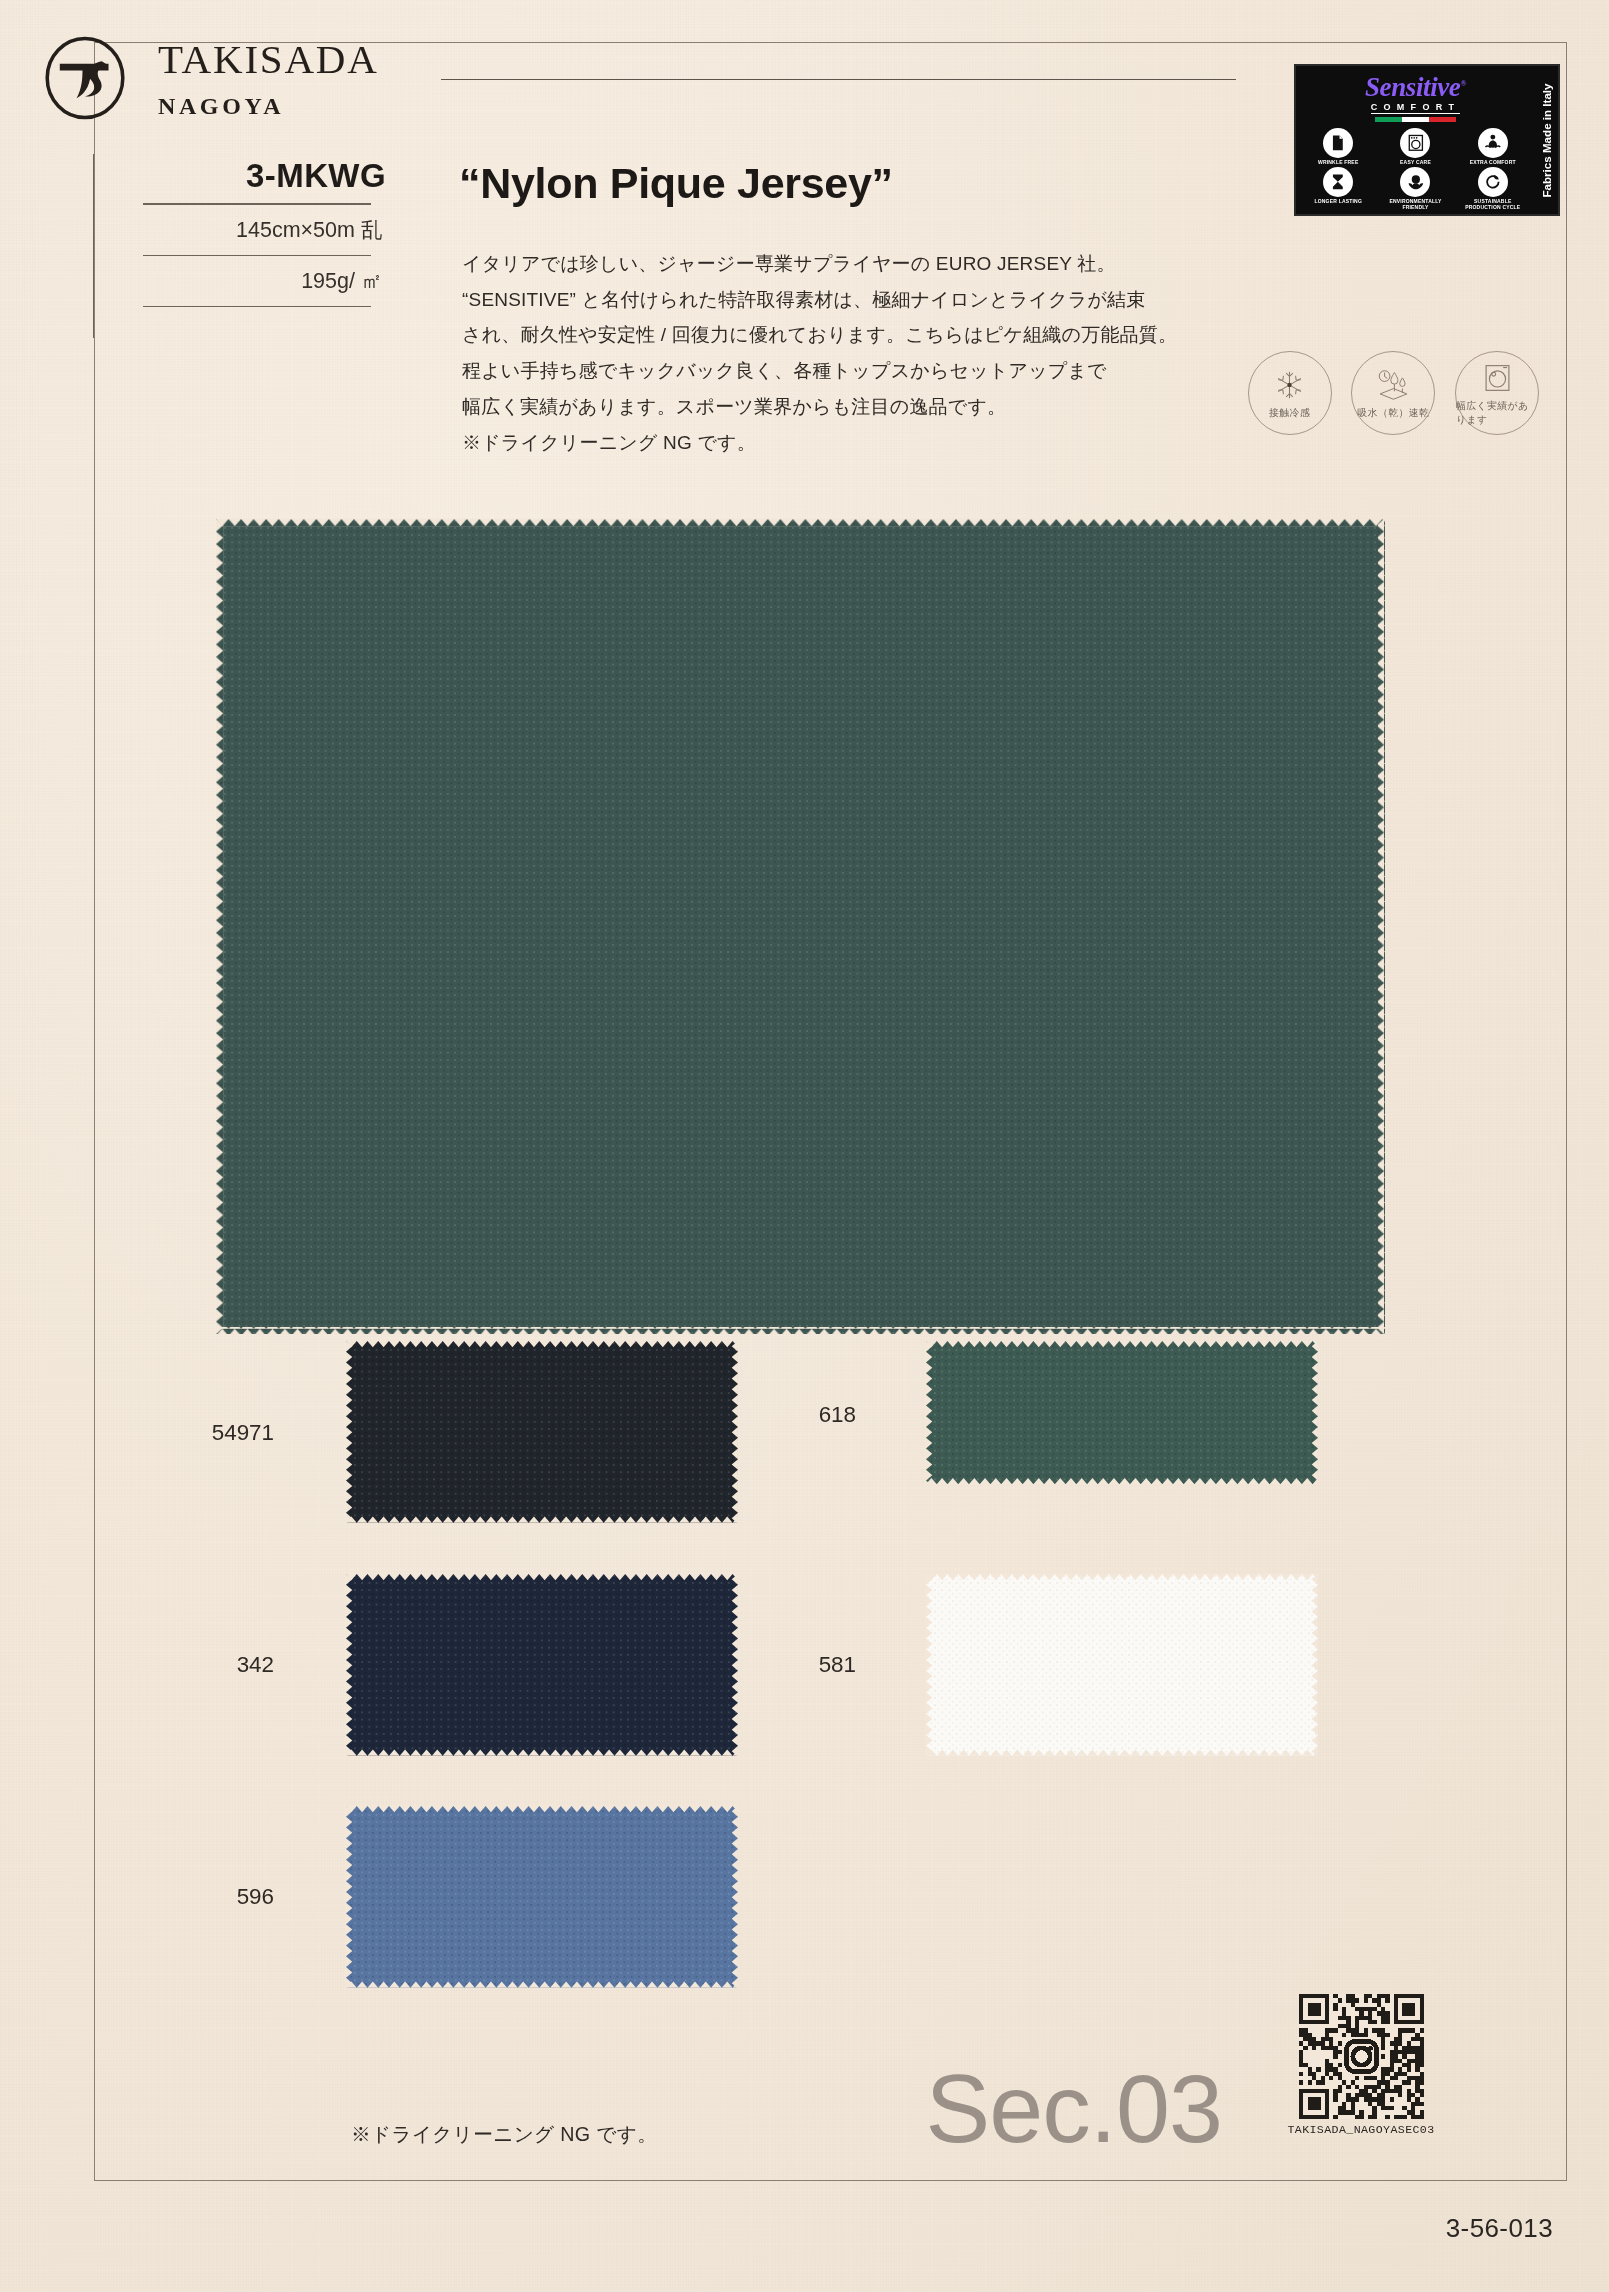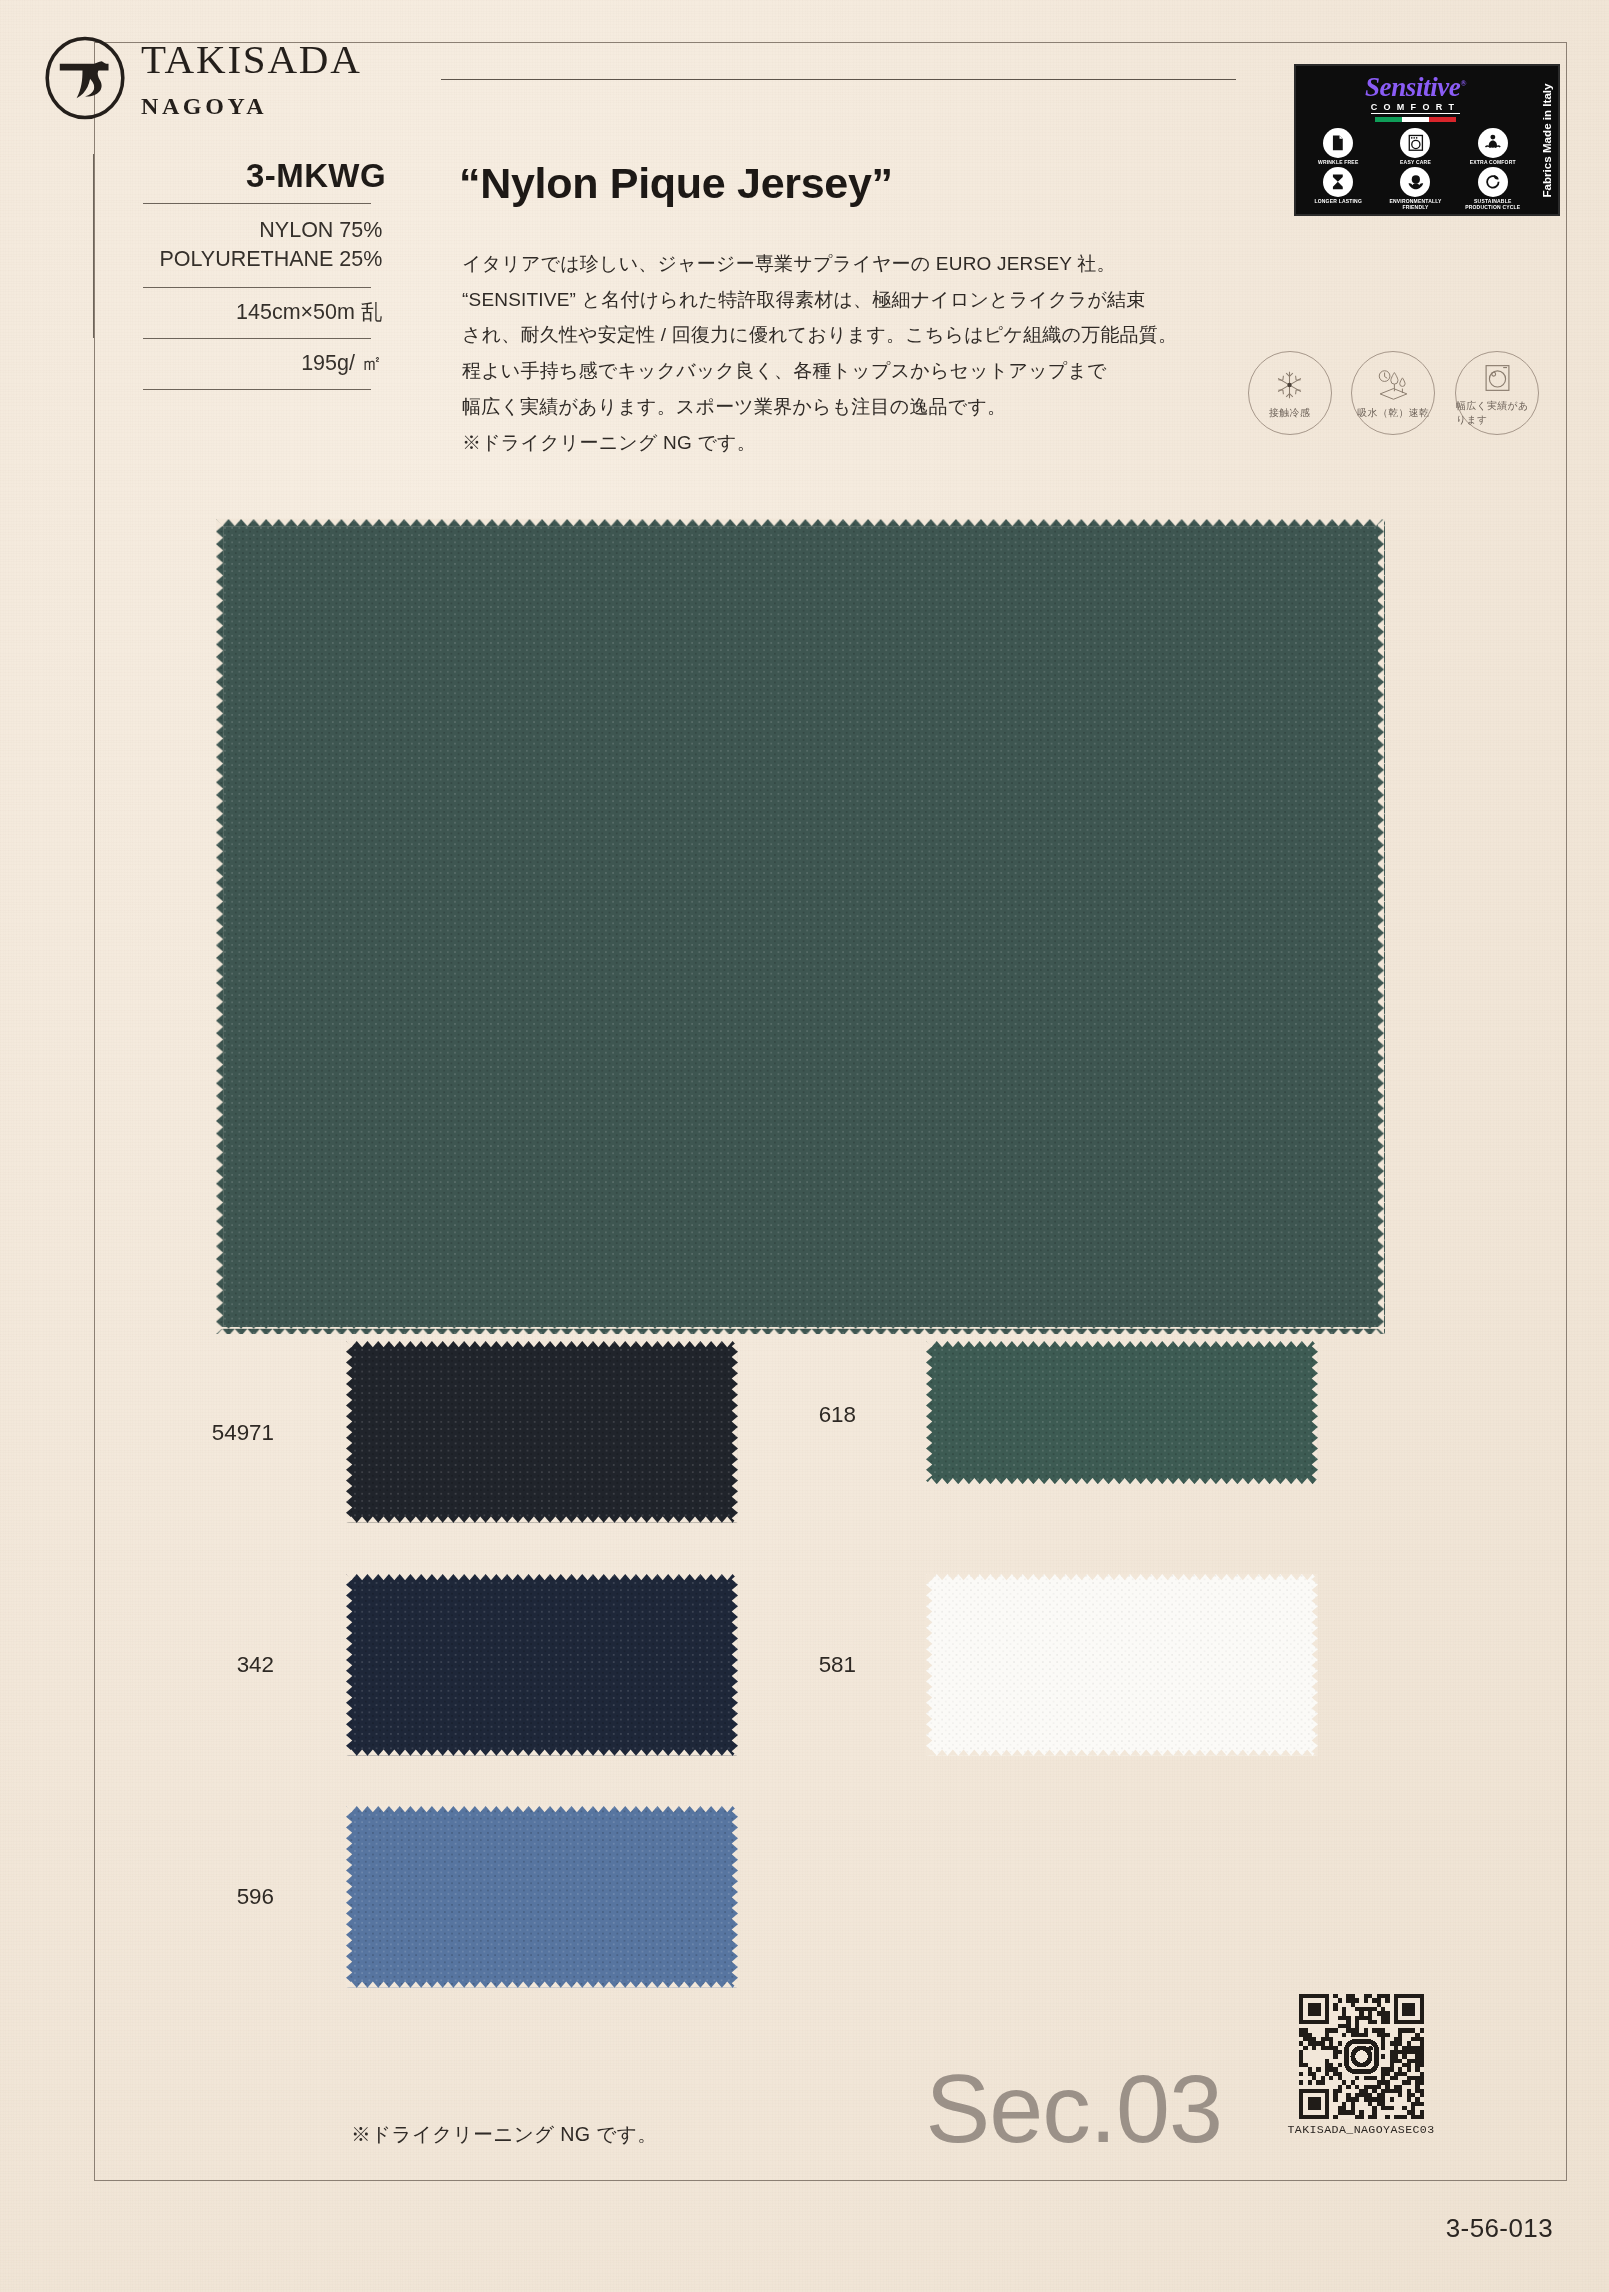--- a/index.html
+++ b/index.html
@@ -21,21 +21,21 @@
     background-image:
       repeating-linear-gradient(0deg, rgba(120,100,80,.016) 0 0.9px, transparent 0.9px 2.7px),
       repeating-linear-gradient(90deg, rgba(120,100,80,.014) 0 0.9px, transparent 0.9px 2.7px);
   }
   .frame{
     position:absolute;left:94px;top:42px;right:42px;bottom:112px;
     border:1.3px solid #8b7f73;
   }
 
   
-  .logo-block{position:absolute;left:43px;top:36px;display:flex;align-items:center;gap:14px;}
+  .logo-block{position:absolute;left:43px;top:36px;display:flex;align-items:center;gap:31px;}
   .logo-mark{width:84px;height:84px;flex:0 0 auto;}
   .logo-text{line-height:1;}
   .logo-text .l1{font-family:"Liberation Serif",serif;font-size:41px;letter-spacing:1.8px;font-weight:400;color:#241f1b;}
   .logo-text .l2{font-family:"Liberation Serif",serif;font-size:24px;letter-spacing:3.6px;font-weight:700;color:#241f1b;margin-top:14px;}
 
   .header-rule{position:absolute;left:441px;top:79px;width:795px;height:0;border-top:1.8px solid #5d544b;}
 
   
   .spec{
     position:absolute;left:128px;top:157px;width:258px;
@@ -160,24 +160,20 @@
     <div class="l1">TAKISADA</div>
     <div class="l2">NAGOYA</div>
   </div>
 </div>
 <div class="header-rule"></div>
 
 <div class="spec-divider"></div>
 <div class="spec">
   <div class="code">3-MKWG</div>
   <div class="rule"></div>
-  <div class="row comp">
-    <div>NYLON 75%</div>
-    <div>POLYURETHANE 25%</div>
-  </div>
   <div class="rule"></div>
   <div class="row">145cm×50m 乱</div>
   <div class="rule"></div>
   <div class="row">195g/ ㎡</div>
   <div class="rule"></div>
 </div>
 
 <div class="title">“Nylon Pique Jersey”</div>
 
 <div class="desc">

